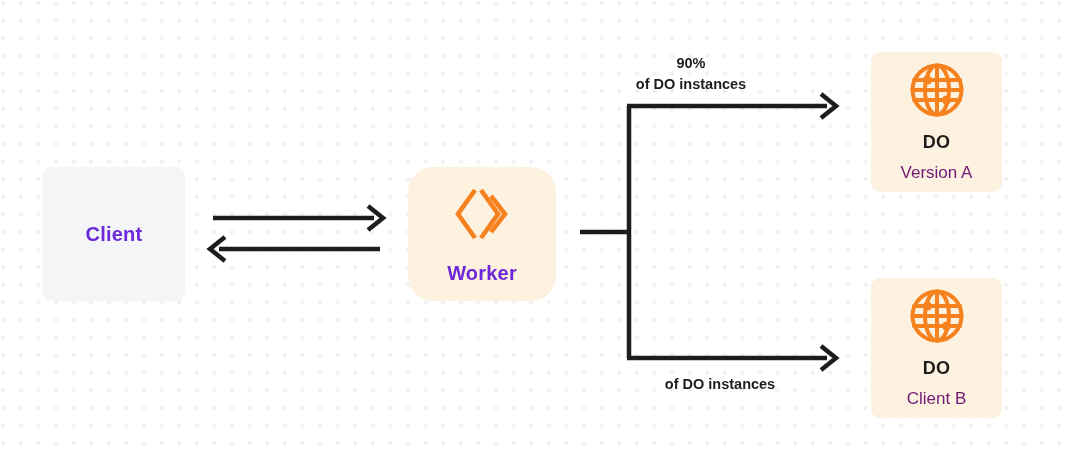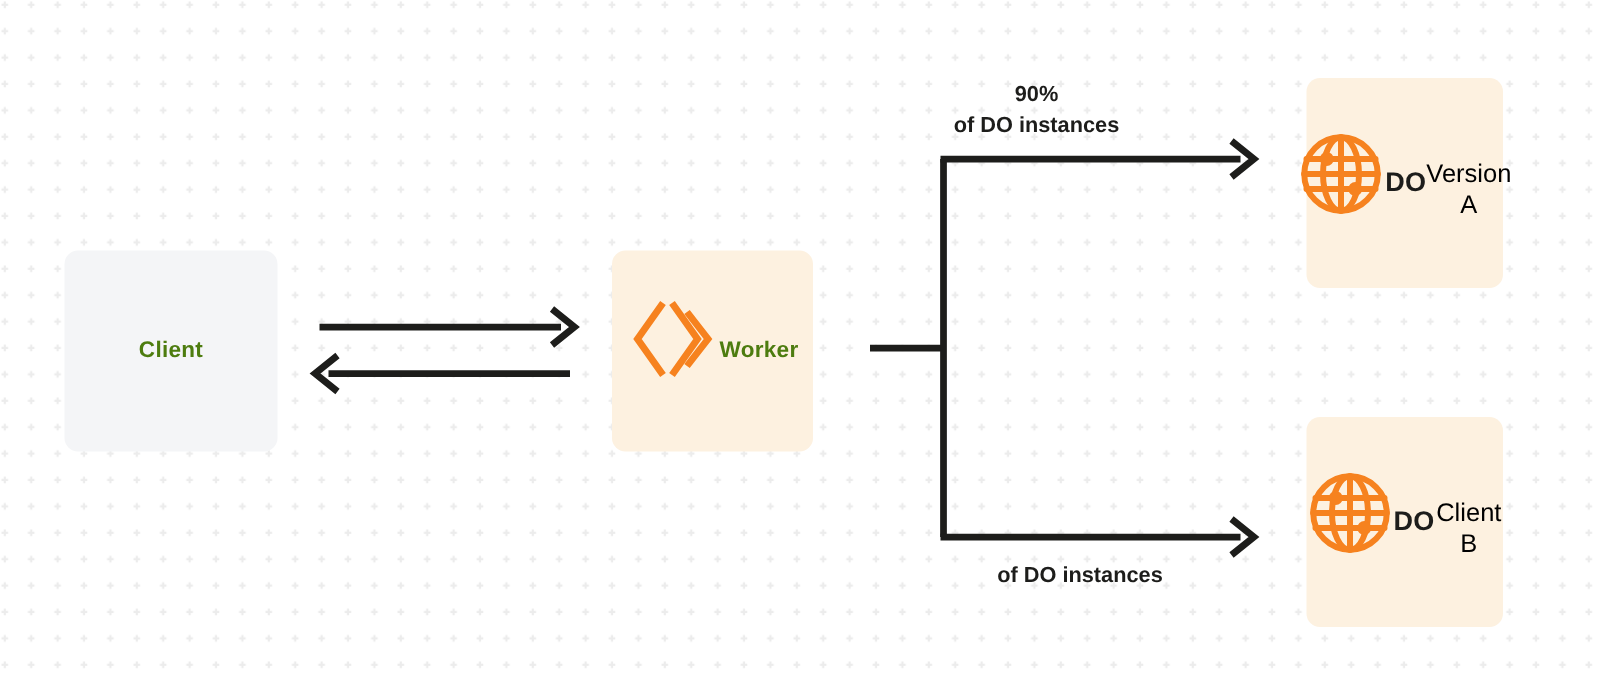--- a/index.html
+++ b/index.html
@@ -28,72 +28,73 @@
   
   #dotgrid {
     position: absolute;
     inset: 0;
     pointer-events: none;
   }
   .node {
     position: absolute;
     border-radius: 9px;
     display: flex;
-    flex-direction: row;
+    flex-direction: column;
     align-items: center;
     justify-content: center;
     box-sizing: border-box;
   }
   .node-client {
     left: 43px;
     top: 167px;
     width: 142px;
     height: 134px;
     background: #f4f5f7;
   }
   .node-worker {
     left: 408px;
     top: 167px;
-    width: 134px;
+    width: 148px;
     height: 134px;
     background: #fdf1e0;
+    border-radius: 25px;
   }
   .node-do-a {
     left: 871px;
     top: 52px;
     width: 131px;
     height: 140px;
     background: #fdf1e0;
   }
   .node-do-b {
     left: 871px;
     top: 278px;
     width: 131px;
     height: 140px;
     background: #fdf1e0;
   }
   .node-title {
-    font-size: 15px;
+    font-size: 20px;
     font-weight: bold;
-    color: #4d7c0f;
+    color: #6d28d9;
     letter-spacing: 0.2px;
     line-height: 1.2;
     text-align: center;
   }
   .node-title-sm {
     font-size: 18px;
     font-weight: bold;
     color: #1d1d1b;
     letter-spacing: 0.2px;
     line-height: 1.2;
   }
   .node-sub {
     font-size: 17px;
     font-weight: normal;
-    color: #000000;
+    color: #701a75;
     line-height: 1.25;
     margin-top: 8px;
     text-align: center;
   }
   .node-icon {
     line-height: 0;
   }
   .worker-icon-wrap { margin-bottom: 16px; }
   .do-icon-wrap { margin-bottom: 13px; }
 

